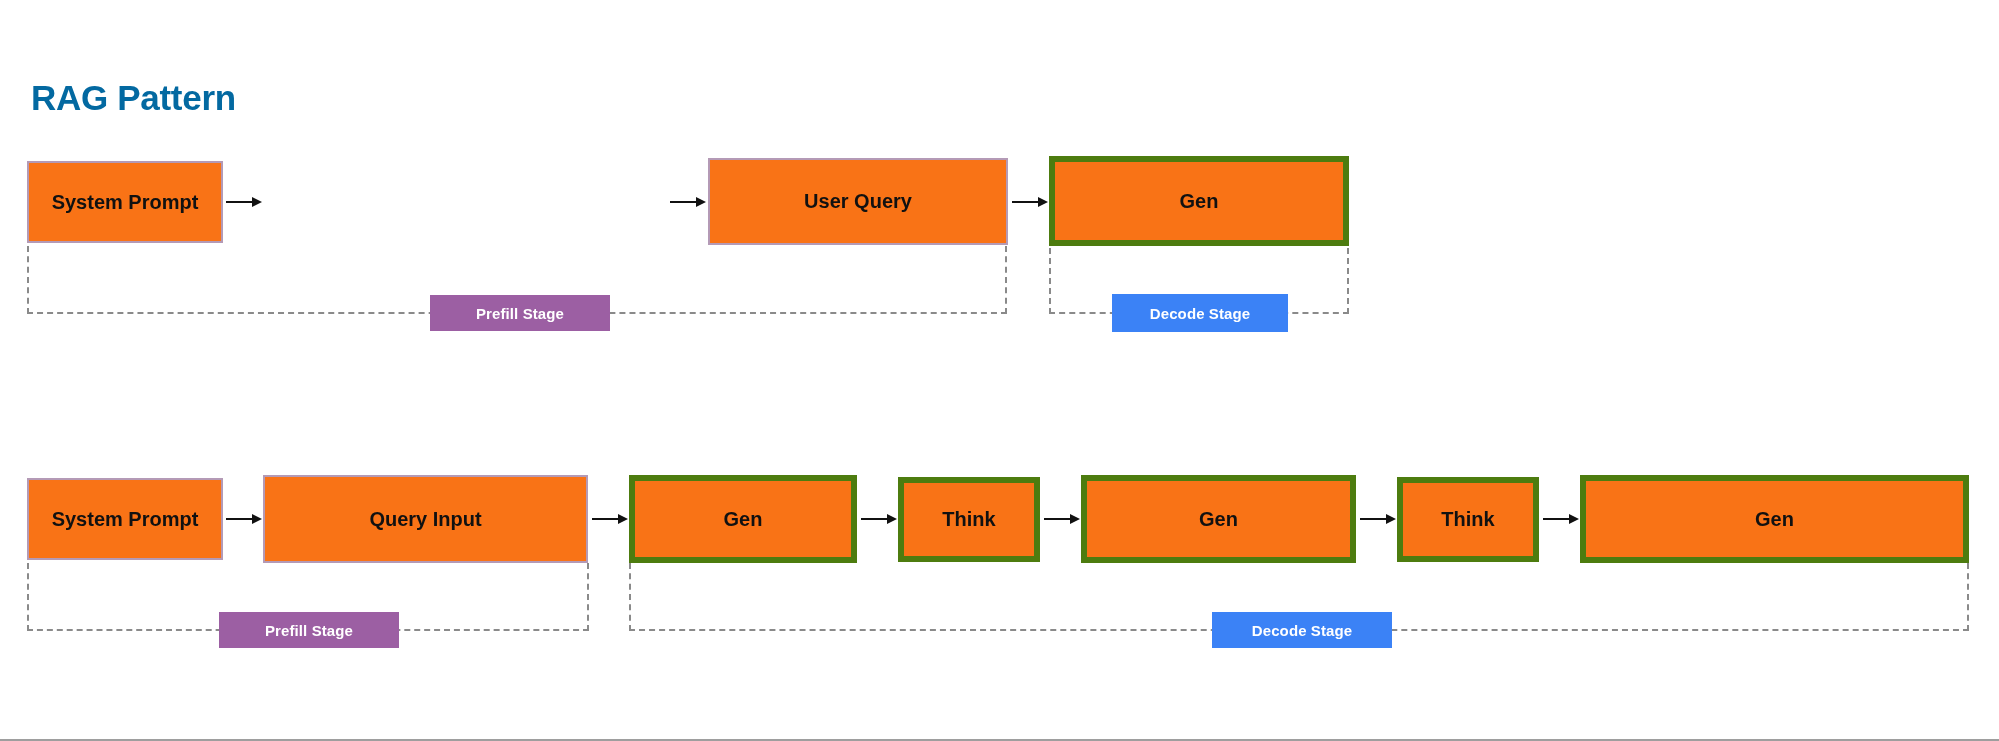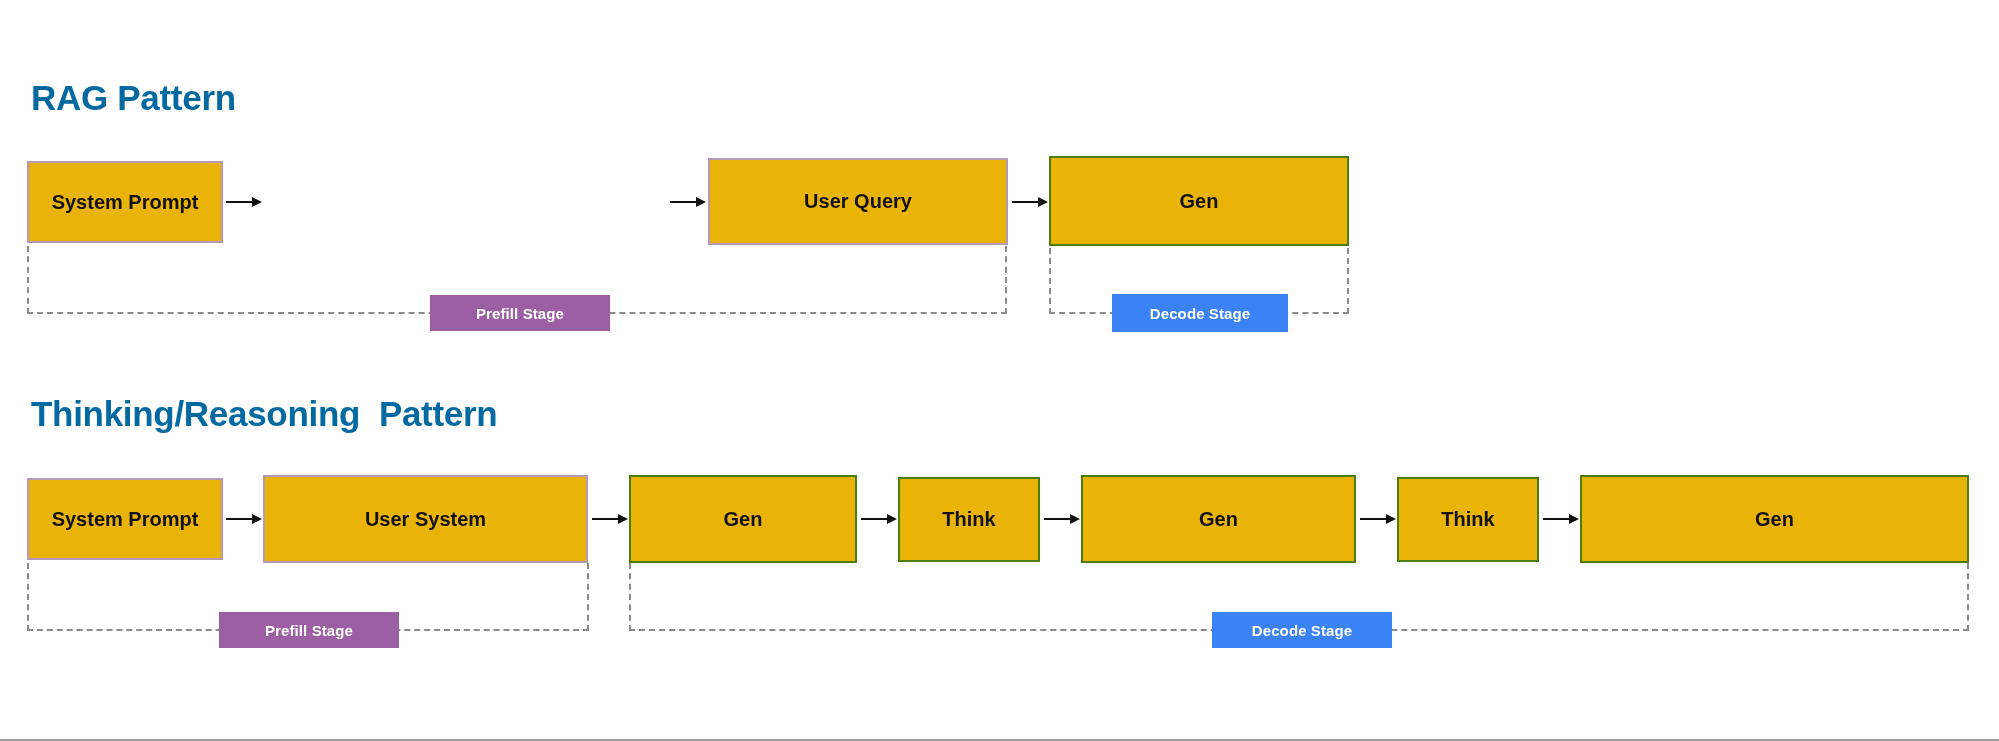--- a/index.html
+++ b/index.html
@@ -32,31 +32,31 @@
     white-space: pre;
     line-height: 1;
   }
   #title-rag      { left: 31px; top: 80px; }
   #title-thinking { left: 31px; top: 396px; }
 
   
   .node {
     position: absolute;
     box-sizing: border-box;
-    background: #eab308;
+    background: #f97316;
     display: flex;
     align-items: center;
     justify-content: center;
     font-size: 20px;
     font-weight: 700;
     color: #111111;
     white-space: nowrap;
   }
   .node.light { border: 2px solid #b49ab6; }
-  .node.dark  { border: 2px solid #4d7c0f; }
+  .node.dark  { border: 6px solid #4d7c0f; }
 
   
   .arrow {
     position: absolute;
     height: 2px;
     background: #111111;
   }
   .arrow::after {
     content: "";
     position: absolute;
@@ -113,26 +113,25 @@
   <div class="arrow" style="left:1012px; top:201px; width:34px;"></div>
 
   <div class="node dark" style="left:1049px; top:156px; width:300px; height:90px;">Gen</div>
 
   <div class="bracket" style="left:27px; top:246px; width:980px; height:68px;"></div>
   <div class="bracket" style="left:1049px; top:248px; width:300px; height:66px;"></div>
 
   <div class="badge prefill" style="left:430px; top:295px; width:180px; height:36px;">Prefill Stage</div>
   <div class="badge decode" style="left:1112px; top:294px; width:176px; height:38px;">Decode Stage</div>
 
-  <div class="section-title" id="title-thinking">Thinking/Reasoning  Pattern</div>
 
   <div class="node light" style="left:27px; top:478px; width:196px; height:82px;">System Prompt</div>
   <div class="arrow" style="left:226px; top:518px; width:34px;"></div>
 
-  <div class="node light" style="left:263px; top:475px; width:325px; height:88px;">User System</div>
+  <div class="node light" style="left:263px; top:475px; width:325px; height:88px;">Query Input</div>
   <div class="arrow" style="left:592px; top:518px; width:34px;"></div>
 
   <div class="node dark" style="left:629px; top:475px; width:228px; height:88px;">Gen</div>
   <div class="arrow" style="left:861px; top:518px; width:34px;"></div>
 
   <div class="node dark" style="left:898px; top:477px; width:142px; height:85px;">Think</div>
   <div class="arrow" style="left:1044px; top:518px; width:34px;"></div>
 
   <div class="node dark" style="left:1081px; top:475px; width:275px; height:88px;">Gen</div>
   <div class="arrow" style="left:1360px; top:518px; width:34px;"></div>

